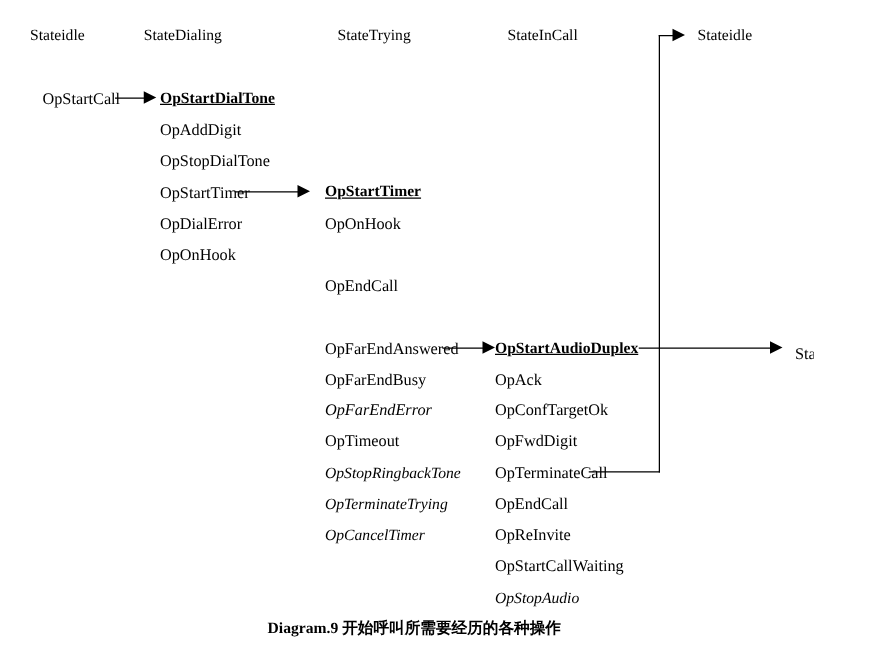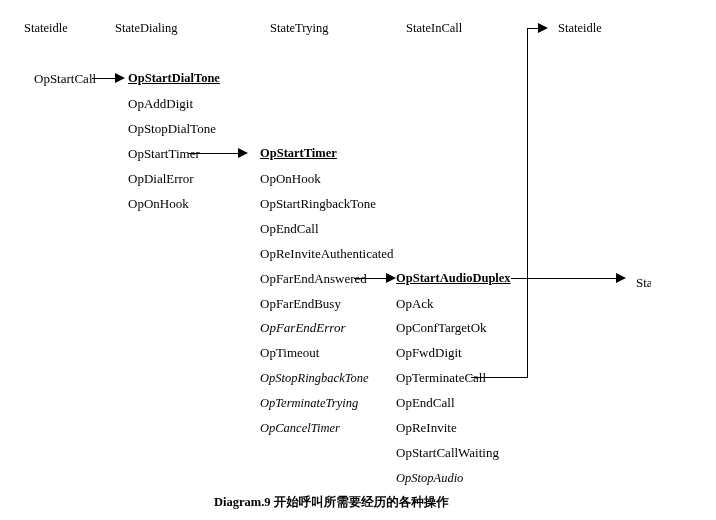--- a/index.html
+++ b/index.html
@@ -87,25 +87,23 @@
   <div class="lbl op" style="left:128px; top:147px;">OpStartTimer</div>
 
   <div class="lbl op" style="left:128px; top:172px;">OpDialError</div>
 
   <div class="lbl op" style="left:128px; top:197px;">OpOnHook</div>
 
   <div class="lbl op-bold" style="left:260px; top:146px;">OpStartTimer</div>
 
   <div class="lbl op" style="left:260px; top:172px;">OpOnHook</div>
 
-  <div class="lbl op" style="left:260px; top:197px;">OpStartRingbackTone</div>
 
   <div class="lbl op" style="left:260px; top:222px;">OpEndCall</div>
 
-  <div class="lbl op" style="left:260px; top:247px;">OpReInviteAuthenticated</div>
 
   <div class="lbl op" style="left:260px; top:272px;">OpFarEndAnswered</div>
 
   <div class="lbl op" style="left:260px; top:297px;">OpFarEndBusy</div>
 
   <div class="lbl op" style="left:260px; top:321px;font-style:italic;">OpFarEndError</div>
 
   <div class="lbl op" style="left:260px; top:346px;">OpTimeout</div>
 
   <div class="lbl op-italic" style="left:260px; top:371px;">OpStopRingbackTone</div>

